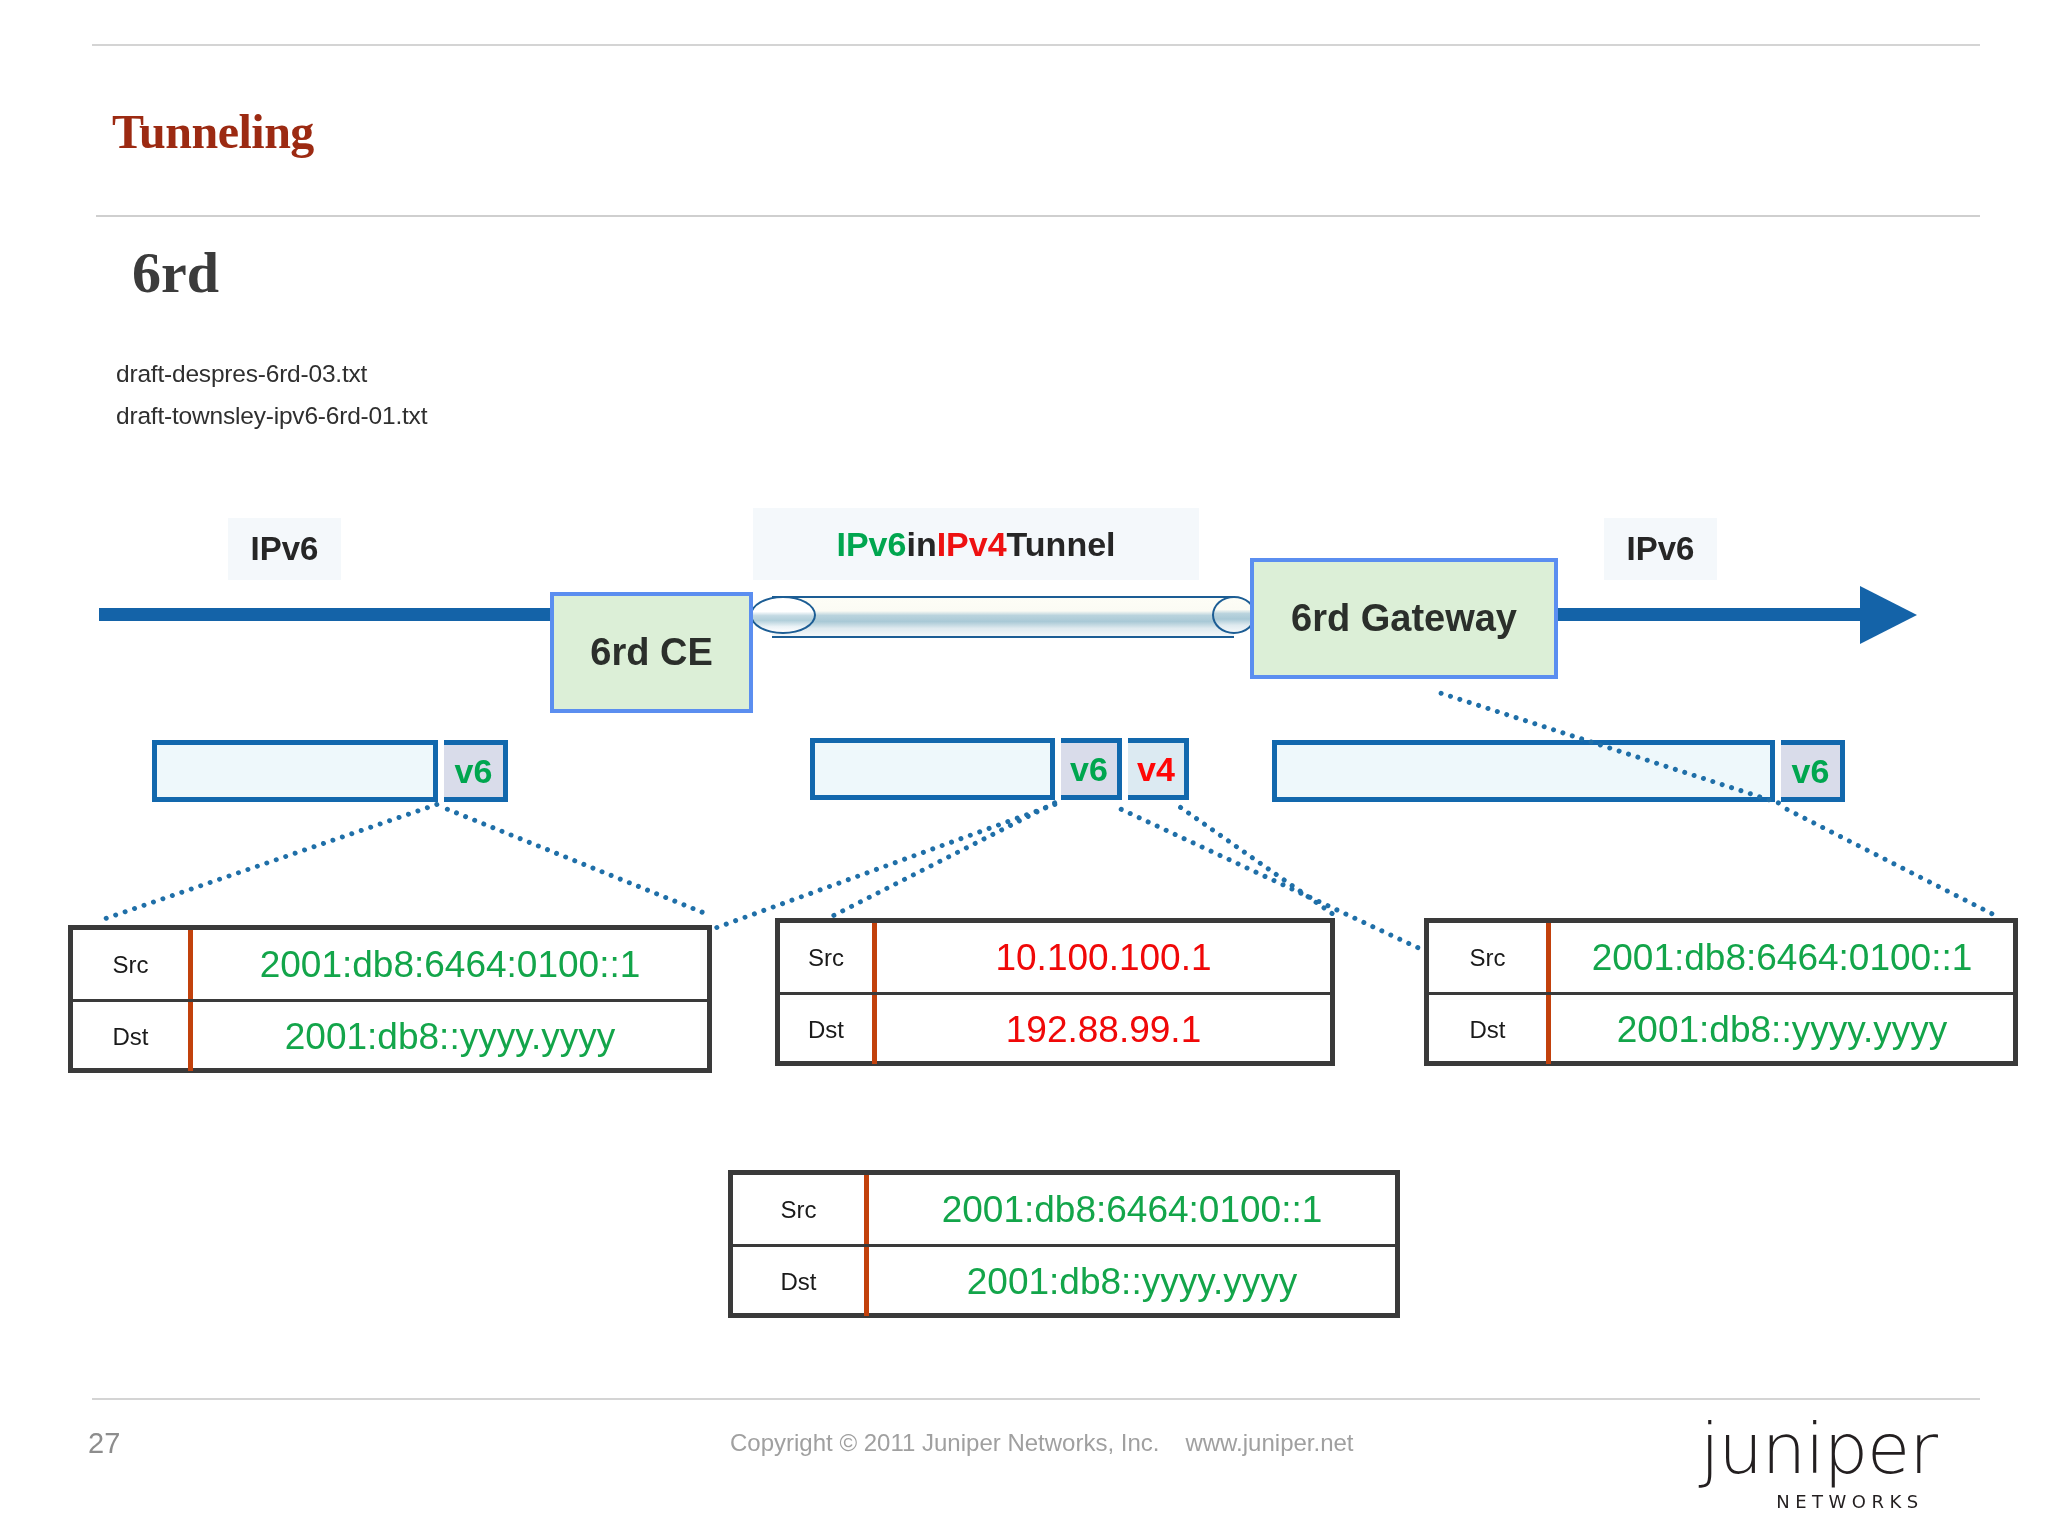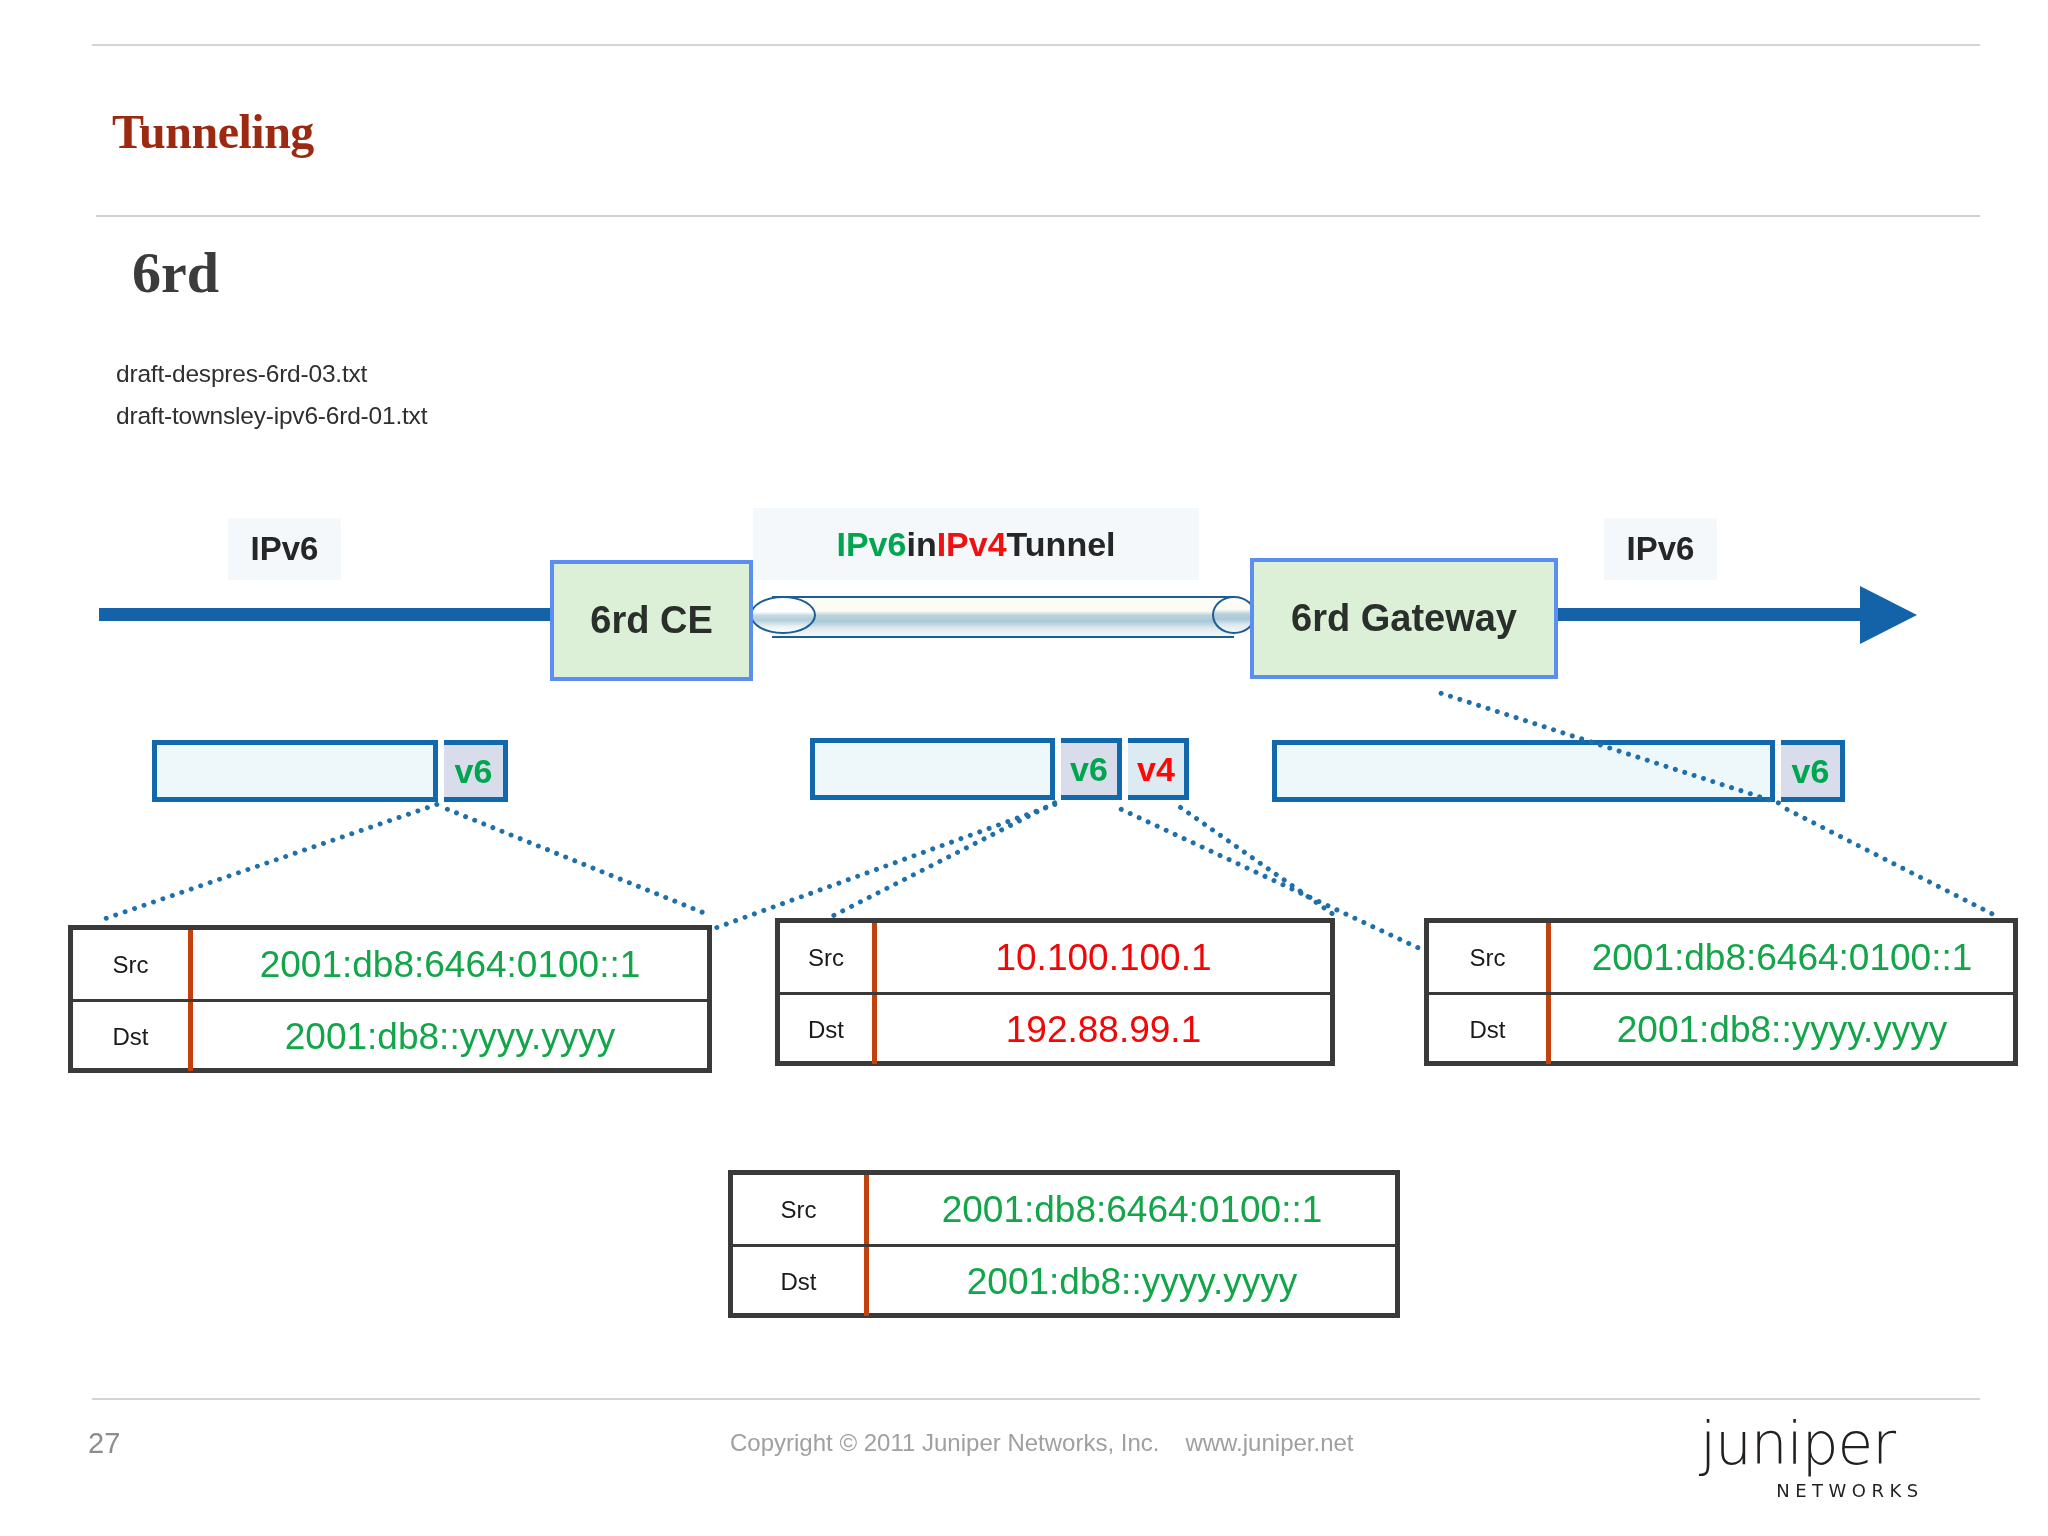--- a/index.html
+++ b/index.html
@@ -31,21 +31,21 @@
   .lbl-ipv6-left{left:228px;top:518px;width:113px;height:62px;font-size:33px;}
   .lbl-ipv6-right{left:1604px;top:518px;width:113px;height:62px;font-size:33px;}
   .lbl-tunnel{left:753px;top:508px;width:446px;height:72px;font-size:34px;}
   .lbl-tunnel .g{color:#00a64f;}
   .lbl-tunnel .r{color:#ee1111;}
   .lbl-tunnel .d{color:#262626;}
 
   .node{position:absolute;background:#dcefd7;border:4px solid #5b8ef0;
         display:flex;align-items:center;justify-content:center;
         font-size:38px;font-weight:bold;color:#2b2f2b;}
-  .node-ce{left:550px;top:560px;width:195px;height:113px;}
+  .node-ce{left:550px;top:592px;width:195px;height:113px;}
   .node-gw{left:1250px;top:558px;width:300px;height:113px;}
 
   
   .tunnel{position:absolute;left:750px;top:596px;width:506px;height:38px;}
   .tunnel .body{position:absolute;left:22px;top:0;width:462px;height:38px;
                 border-top:2px solid #1c5d94;border-bottom:2px solid #1c5d94;
                 background:linear-gradient(to bottom,#fdfdf6 0%,#fbfbf4 34%,
                            #b9d3dd 46%,#a9c9d6 62%,#dfeaef 80%,#f4f8fa 100%);}
   .tunnel .capR{position:absolute;right:0;top:0;width:44px;height:38px;
                 border:2px solid #1c5d94;border-radius:50%;box-sizing:border-box;
@@ -98,21 +98,21 @@
   .tbl-right .k{width:122px;}
   .tbl-bottom{left:728px;top:1170px;width:672px;height:148px;}
   .tbl-bottom .k{width:136px;}
 
   
   .rule-bot{position:absolute;left:92px;top:1398px;width:1888px;height:2px;background:#d4d4d4;}
   .pageno{position:absolute;left:88px;top:1427px;font-size:29px;color:#8d8d8d;}
   .copyright{position:absolute;left:730px;top:1429px;font-size:24px;color:#a0a0a0;}
   .copyright .sp{display:inline-block;width:26px;}
   .logo{position:absolute;left:1700px;top:1418px;width:300px;}
-  .logo .word{font-size:58px;color:#231f20;letter-spacing:-1px;line-height:0.9;
+  .logo .word{font-size:70px;color:#231f20;letter-spacing:-1px;line-height:0.9;
               font-family:"DejaVu Sans",sans-serif;font-weight:300;}
   .logo .net{font-size:18px;color:#231f20;letter-spacing:5.5px;text-align:center;
              margin-top:10px;font-family:"DejaVu Sans",sans-serif;}
 </style>
 </head>
 <body>
 
 <div class="slide">
 
   <div class="rule-top"></div>

